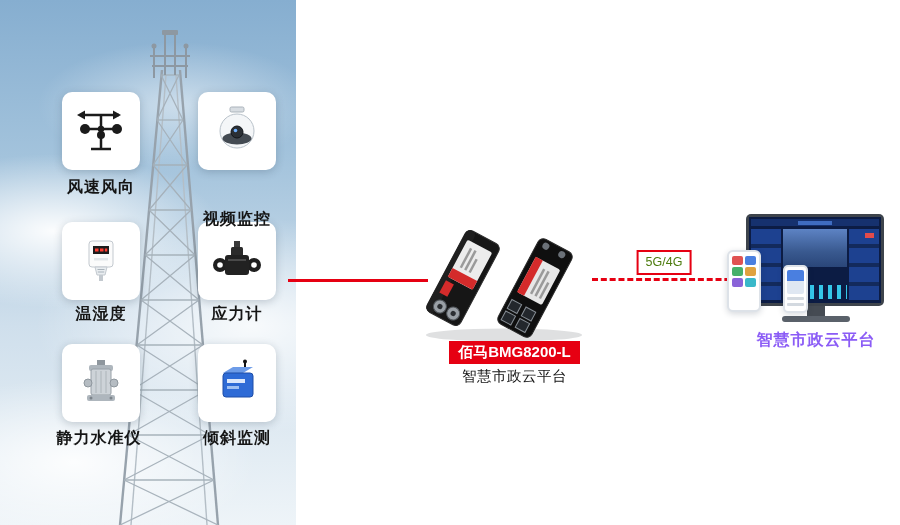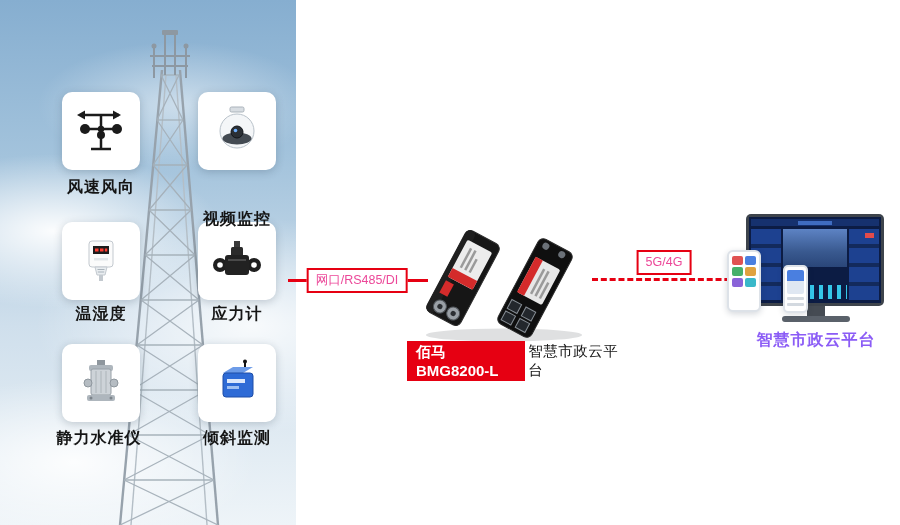--- a/index.html
+++ b/index.html
@@ -25,28 +25,28 @@
   .pos-card-2{left:198px;top:92px;}  .pos-lab-2{left:162px;top:181px;margin-top:28px;}
   .pos-card-3{left:62px;top:222px;}  .pos-lab-3{left:26px;top:304px;}
   .pos-card-4{left:198px;top:222px;} .pos-lab-4{left:162px;top:304px;}
   .pos-card-5{left:62px;top:344px;}  .pos-lab-5{left:24px;top:428px;}
   .pos-card-6{left:198px;top:344px;} .pos-lab-6{left:162px;top:428px;}
 
   
   .link-solid{position:absolute;left:288px;top:279px;width:140px;height:3px;background:#e60012;z-index:1;}
   .link-dashed{position:absolute;left:592px;top:278px;width:156px;height:0;border-top:3px dashed #e60012;z-index:1;}
   .link-tag{position:absolute;transform:translateX(-50%);background:#fff;border:2px solid #e60012;
-    color:#ec4899;font-size:12.5px;padding:3px 7px;white-space:nowrap;z-index:5;line-height:1.2;}
+    color:#4d7c0f;font-size:12.5px;padding:3px 7px;white-space:nowrap;z-index:5;line-height:1.2;}
   .pos-wired-tag{left:357px;top:268px;}
   .pos-wireless-tag{left:664px;top:250px;}
 
   
   .gateway-svg{position:absolute;left:408px;top:218px;z-index:2;}
   .gateway-caption{position:absolute;left:407px;top:341px;width:215px;display:flex;
-    flex-direction:row;align-items:center;gap:3px;z-index:4;}
+    flex-direction:column;align-items:center;gap:3px;z-index:4;}
   .gateway-model{background:#e60012;color:#fff;font-size:15px;font-weight:700;padding:2px 9px;}
   .gateway-desc{font-size:14.5px;color:#141414;letter-spacing:0.5px;}
 
   
   .monitor{position:absolute;left:746px;top:214px;width:138px;height:92px;background:#3e444c;
     border-radius:5px;padding:3px;box-sizing:border-box;z-index:2;}
   .screen{position:relative;width:100%;height:100%;background:#0c1c44;overflow:hidden;}
   .scr-top{position:absolute;left:2px;right:2px;top:2px;height:7px;background:#16316e;}
   .scr-title{position:absolute;left:50%;top:3.5px;transform:translateX(-50%);width:34px;height:4px;background:#3f6cc0;}
   .scr-left{position:absolute;left:2px;top:12px;bottom:3px;width:30px;
@@ -208,21 +208,20 @@
 
     <div class="sensor-label pos-lab-1">风速风向</div>
     <div class="sensor-label pos-lab-2">视频监控</div>
     <div class="sensor-label pos-lab-4">应力计</div>
     <div class="sensor-label pos-lab-3">温湿度</div>
     <div class="sensor-label pos-lab-5">静力水准仪</div>
     <div class="sensor-label pos-lab-6">倾斜监测</div>
   </div>
 
   <div class="link-solid"></div>
-  <div class="link-tag pos-wired-tag">网口/RS485/DI</div>
 
   <svg class="gateway-svg" width="200" height="125" viewBox="0 0 200 125">
     <ellipse cx="96" cy="117" rx="78" ry="6.5" fill="rgba(25,35,45,0.14)"></ellipse>
     <g transform="translate(55,60) rotate(-62)">
       <rect x="-46" y="-19" width="92" height="38" rx="6" fill="#161616" stroke="#2d2d2d"></rect>
       <rect x="-46" y="-19" width="92" height="10" rx="5" fill="#1f1f1f"></rect>
       <circle cx="-36" cy="-7" r="6.5" fill="#9aa0a6" stroke="#50555a"></circle>
       <circle cx="-36" cy="-7" r="2.6" fill="#2b2e32"></circle>
       <circle cx="-36" cy="8" r="6.5" fill="#9aa0a6" stroke="#50555a"></circle>
       <circle cx="-36" cy="8" r="2.6" fill="#2b2e32"></circle>

